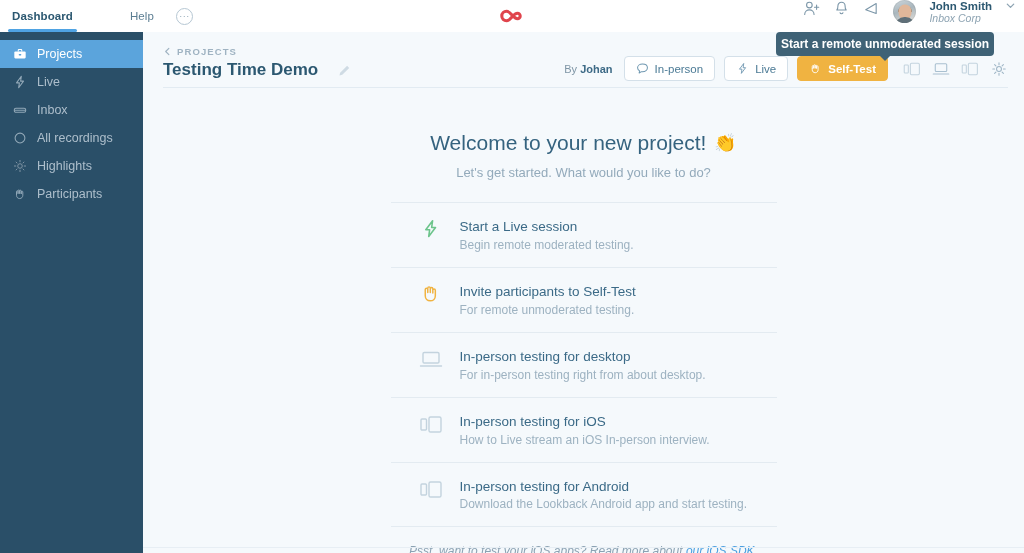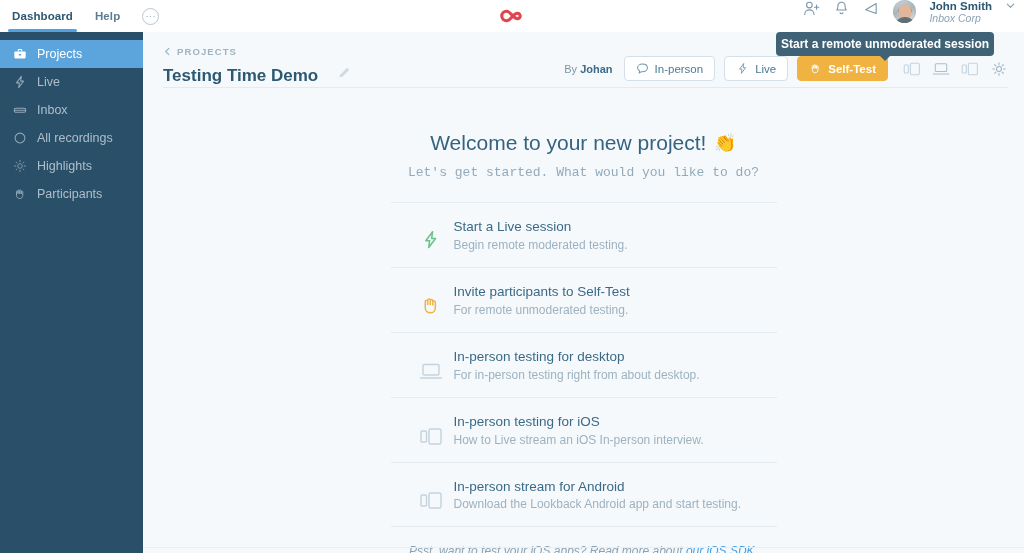--- a/index.html
+++ b/index.html
@@ -15,21 +15,21 @@
   .topbar {
     position: absolute; top: 0; left: 0; width: 1024px; height: 32px;
     background: #ffffff; display: flex; align-items: center;
     z-index: 30;
   }
   .topbar-left { display: flex; align-items: center; gap: 22px; padding-left: 12px; }
   .top-link {
     font-size: 11.5px; font-weight: bold; color: #2c5871;
     letter-spacing: .1px; cursor: pointer; position: relative;
   }
-  .top-link.muted { color: #5b7d92; font-weight: bold; }
+  .top-link.muted { color: #5b7d92; font-weight: normal; margin-left: 35px; }
   .top-link.active::after {
     content: ""; position: absolute; left: -4px; right: -4px; bottom: -10px;
     height: 3px; background: #4fa3e3; border-radius: 2px;
   }
   .dots-btn {
     width: 17px; height: 17px; border: 1.3px solid #b6c7d3; border-radius: 50%;
     display: flex; align-items: center; justify-content: center; cursor: pointer;
   }
   .dots-btn span { font-size: 9px; color: #8ea5b4; line-height: 4px; letter-spacing: .5px;}
 
@@ -86,21 +86,21 @@
   .content {
     position: absolute; top: 32px; left: 143px; right: 0; bottom: 0;
     background: #f5f9fc; overflow: hidden;
   }
   .proj-header { position: relative; padding: 10px 18px 0 20px; height: 56px; }
   .breadcrumb {
     display: inline-flex; align-items: center; gap: 5px;
     font-size: 9.5px; font-weight: bold; letter-spacing: 1.1px;
     color: #9fb3c2; cursor: pointer; text-transform: uppercase;
   }
-  .proj-title-row { display: flex; align-items: flex-start; gap: 20px; margin-top: 6px; }
+  .proj-title-row { display: flex; align-items: center; gap: 20px; }
   .proj-title { font-size: 17px; font-weight: bold; color: #2c5871; }
   .pencil { width: 13px; height: 13px; cursor: pointer; }
 
   .header-actions {
     position: absolute; right: 16px; top: 24px;
     display: flex; align-items: center; gap: 9px;
   }
   .byline { font-size: 11px; color: #7e95a5; margin-right: 2px; white-space: nowrap; }
   .byline b { color: #3d6a86; }
   .btn {
@@ -133,25 +133,25 @@
   }
 
   
   .panel { width: 386px; margin: 0 auto; padding-top: 43px; }
   .welcome-title {
     font-size: 21px; color: #35637f; text-align: center; font-weight: normal;
     display: flex; align-items: center; justify-content: center; gap: 8px;
   }
   .clap { font-size: 18px; }
   .welcome-sub {
-    font-size: 13px; color: #93aabb; text-align: center; margin-top: 10px; font-family: Liberation Mono, monospace;
+    font-size: 13px; color: #93aabb; text-align: center; margin-top: 10px;
   }
   .rule { height: 1px; background: #e3ebf1; margin-top: 22px; }
   .opt-row {
-    display: flex; align-items: flex-end; gap: 11px;
+    display: flex; align-items: flex-start; gap: 17px;
     padding: 14px 0 14px 28px; cursor: pointer;
     border-bottom: 1px solid #e3ebf1;
   }
   .opt-icon { width: 24px; height: 24px; flex: none; display: flex; align-items: center; justify-content: center; }
   .opt-title { font-size: 13.5px; color: #3b6a87; line-height: 1.25; }
   .opt-desc { font-size: 12px; color: #9db2c1; margin-top: 2px; line-height: 1.25; }
   .footer-note {
     text-align: center; font-size: 12px; color: #8ba2b3;
     font-style: italic; padding-top: 17px;
   }
@@ -397,21 +397,21 @@
       </div>
 
       <div class="opt-row">
         <span class="opt-icon">
           <svg viewBox="0 0 24 20" width="24" height="20">
             <rect x="2" y="5" width="5.5" height="11" rx="1" fill="none" stroke="#c3d3de" stroke-width="1.4"></rect>
             <rect x="10" y="3" width="12" height="15" rx="1.6" fill="none" stroke="#c3d3de" stroke-width="1.4"></rect>
           </svg>
         </span>
         <span>
-          <span class="opt-title">In-person stream for Android</span>
+          <span class="opt-title">In-person testing for Android</span>
           <div class="opt-desc">Download the Lookback Android app and start testing.</div>
         </span>
       </div>
 
       <div class="footer-note">
         <span>Psst, want to test your iOS apps? Read more about </span><a>our iOS SDK</a><span>.</span>
       </div>
     </div>
 
     <div class="bottom-rule"></div>

